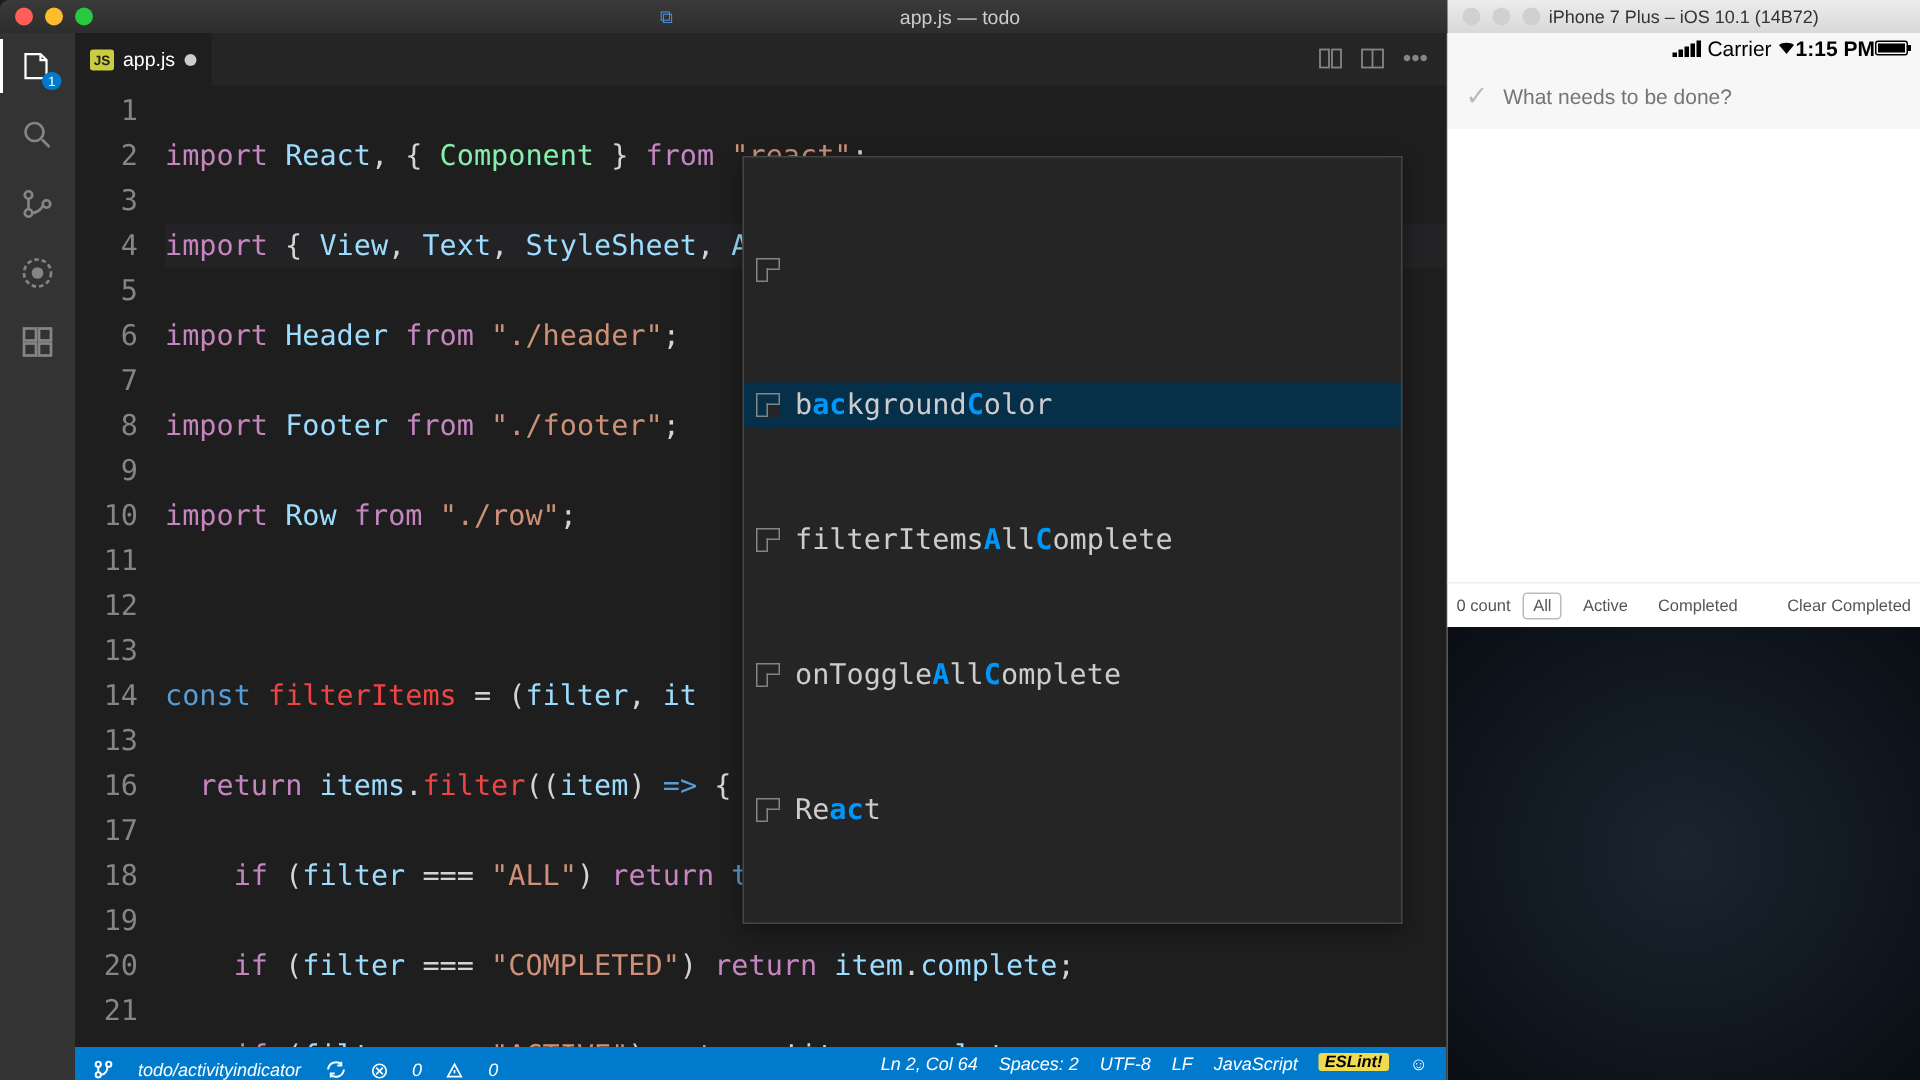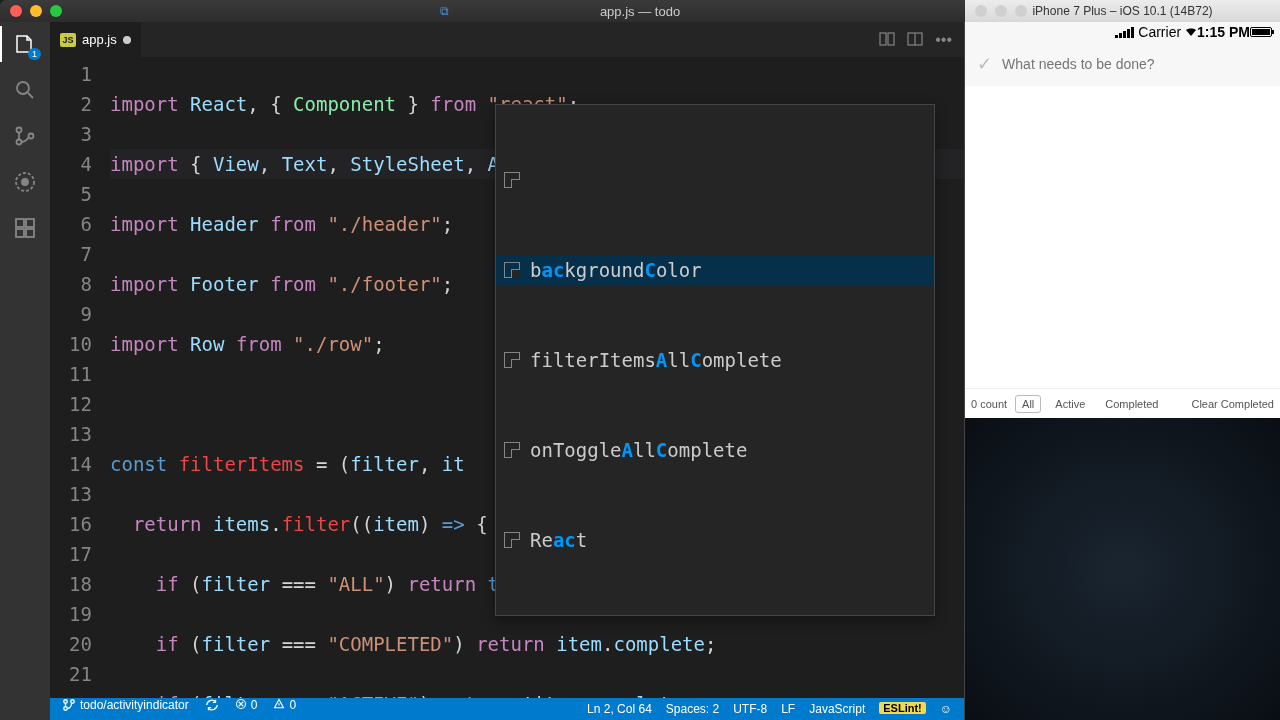--- a/index.html
+++ b/index.html
@@ -59,21 +59,21 @@
   .int-item.sel { background:#062f4a; }
   .int-icon { width:16px; height:16px; border:1px solid #858585; position:relative; }
   .int-icon::before { content:""; position:absolute; bottom:-1px; right:-1px; width:8px; height:8px; border-left:1px solid #858585; border-top:1px solid #858585; background:#252526; }
   .int-item .hl-char { color:#0097fb; font-weight:bold; }
   
   
   .hscroll { position:absolute; bottom:0; left:60px; right:0; height:10px; }
   
   
   .statusbar { height:22px; background:#007acc; color:#fff; display:flex; align-items:center; font-size:12px; padding:0 8px; gap:8px; }
-  .statusbar .sb-item { display:flex; align-items:flex-start; gap:4px; cursor:pointer; padding:0 4px; height:100%; }
+  .statusbar .sb-item { display:flex; align-items:flex-end; gap:16px; cursor:pointer; padding:0 4px; height:100%;font-style:italic; }
   .sb-right { margin-left:auto; display:flex; gap:6px; }
   .eslint { background:#f0db4f; color:#000; padding:0 4px; font-weight:bold; border-radius:2px; font-size:11px; }
   
   
   .simulator { width:316px; background:#f5f5f5; display:flex; flex-direction:column; border-left:1px solid #444; position:relative; }
   .sim-titlebar { height:22px; background:linear-gradient(#ececec,#d8d8d8); display:flex; align-items:center; position:relative; margin-top:-22px; }
   .sim-traffic { display:flex; gap:8px; padding-left:10px; }
   .sim-traffic span { width:12px; height:12px; border-radius:50%; background:#d0d0d0; display:inline-block; }
   .sim-title { position:absolute; left:50%; transform:translateX(-50%); font-size:12px; color:#333; white-space:nowrap; }
   .sim-statusbar { height:20px; background:#f7f7f7; display:flex; align-items:center; justify-content:flex-end; padding:0 8px; font-size:14px; color:#000; }

